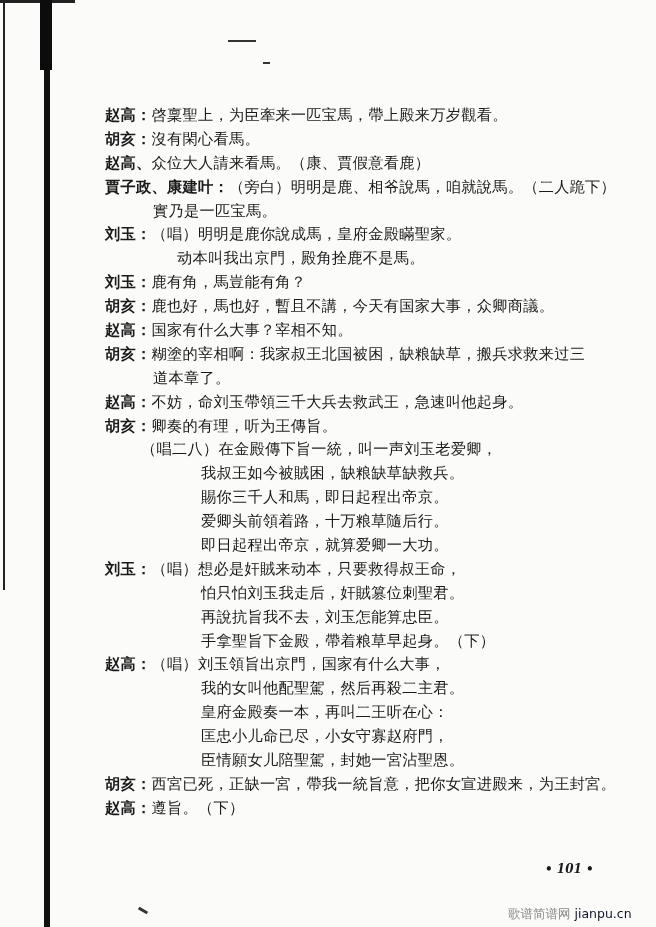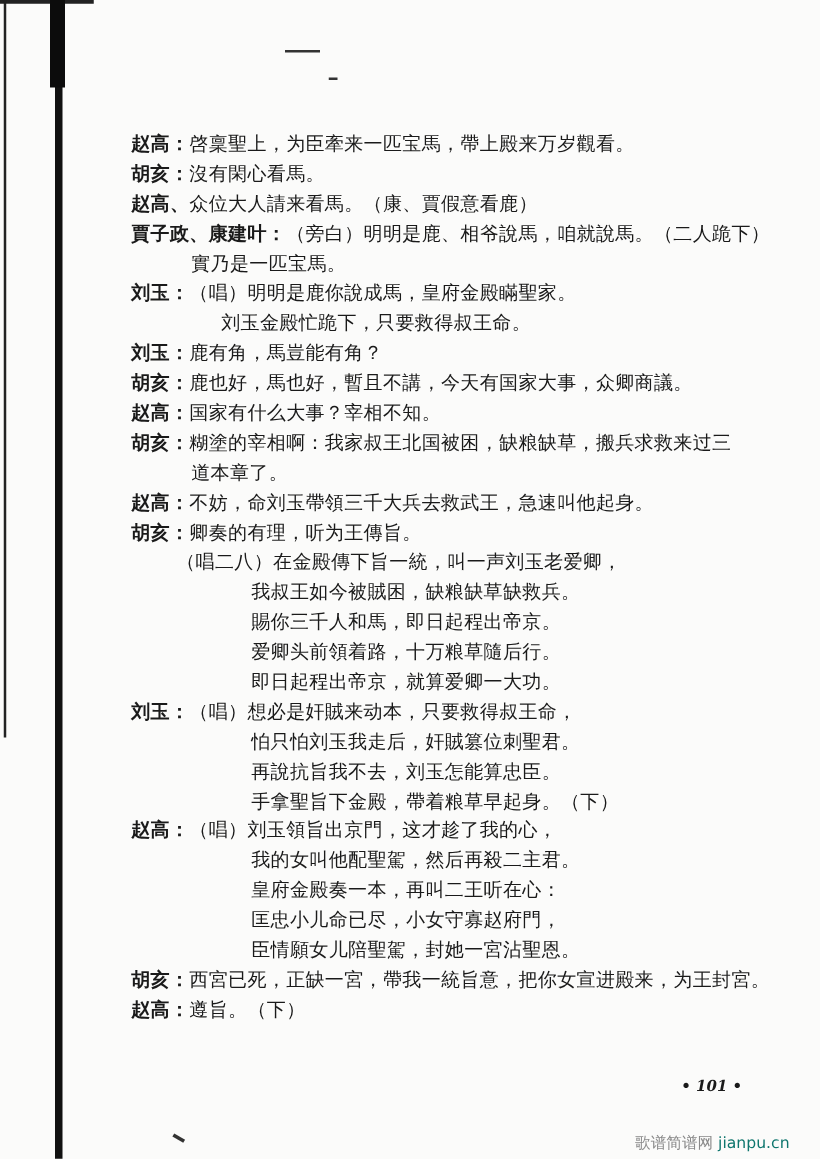--- a/index.html
+++ b/index.html
@@ -25,58 +25,58 @@
   .verse-head { padding-left:36px; }
   .verse2 { padding-left:72px; }
   .pagenum {
     position:absolute; left:545px; top:862px; font-size:12px; font-style:italic; font-weight:bold;
     font-family:"DejaVu Serif",serif;
   }
   .watermark {
     position:absolute; left:508px; top:906px; font-size:12.5px; color:#8a8a8a;
     font-family:"DejaVu Sans",sans-serif;
   }
-  .watermark .url { color:#0f766e; }
+  .watermark .url { color:#0f172a; }
 </style>
 </head>
 <body>
 
 <div class="edge-top"></div>
 <div class="edge-thin"></div>
 <div class="edge-bar"></div>
 <div class="edge-bar-top"></div>
 <div class="speck" style="left:228px;top:40px;width:28px;height:2px;"></div>
 <div class="speck" style="left:263px;top:62px;width:7px;height:2px;"></div>
 <div class="speck" style="left:138px;top:909px;width:10px;height:3px;transform:rotate(30deg);"></div>
 
 <div class="script" id="script">
     <div class="line"><span class="speaker">赵高：</span><span>啓稟聖上，为臣牽来一匹宝馬，帶上殿来万岁觀看。</span></div>
     <div class="line"><span class="speaker">胡亥：</span><span>沒有閑心看馬。</span></div>
     <div class="line"><span class="speaker">赵高、</span><span>众位大人請来看馬。（康、賈假意看鹿）</span></div>
     <div class="line"><span class="speaker">賈子政、康建叶：</span><span>（旁白）明明是鹿、相爷說馬，咱就說馬。（二人跪下）</span></div>
     <div class="line cont"><span>實乃是一匹宝馬。</span></div>
     <div class="line"><span class="speaker">刘玉：</span><span>（唱）明明是鹿你說成馬，皇府金殿瞞聖家。</span></div>
-    <div class="line verse2"><span>刘玉金殿忙跪下，只要救得叔王命。</span></div>
+    <div class="line verse2"><span>动本叫我出京門，殿角拴鹿不是馬。</span></div>
     <div class="line"><span class="speaker">刘玉：</span><span>鹿有角，馬豈能有角？</span></div>
     <div class="line"><span class="speaker">胡亥：</span><span>鹿也好，馬也好，暫且不講，今天有国家大事，众卿商議。</span></div>
     <div class="line"><span class="speaker">赵高：</span><span>国家有什么大事？宰相不知。</span></div>
     <div class="line"><span class="speaker">胡亥：</span><span>糊塗的宰相啊：我家叔王北国被困，缺粮缺草，搬兵求救来过三</span></div>
     <div class="line cont"><span>道本章了。</span></div>
     <div class="line"><span class="speaker">赵高：</span><span>不妨，命刘玉帶領三千大兵去救武王，急速叫他起身。</span></div>
     <div class="line"><span class="speaker">胡亥：</span><span>卿奏的有理，听为王傳旨。</span></div>
     <div class="line verse-head"><span>（唱二八）在金殿傳下旨一統，叫一声刘玉老爱卿，</span></div>
     <div class="line verse"><span>我叔王如今被賊困，缺粮缺草缺救兵。</span></div>
     <div class="line verse"><span>賜你三千人和馬，即日起程出帝京。</span></div>
     <div class="line verse"><span>爱卿头前領着路，十万粮草隨后行。</span></div>
     <div class="line verse"><span>即日起程出帝京，就算爱卿一大功。</span></div>
     <div class="line"><span class="speaker">刘玉：</span><span>（唱）想必是奸賊来动本，只要救得叔王命，</span></div>
     <div class="line verse"><span>怕只怕刘玉我走后，奸賊篡位刺聖君。</span></div>
     <div class="line verse"><span>再說抗旨我不去，刘玉怎能算忠臣。</span></div>
     <div class="line verse"><span>手拿聖旨下金殿，帶着粮草早起身。（下）</span></div>
-    <div class="line"><span class="speaker">赵高：</span><span>（唱）刘玉領旨出京門，这才趁了我的心，</span></div>
+    <div class="line"><span class="speaker">赵高：</span><span>（唱）刘玉領旨出京門，国家有什么大事，</span></div>
     <div class="line verse"><span>我的女叫他配聖駕，然后再殺二主君。</span></div>
     <div class="line verse"><span>皇府金殿奏一本，再叫二王听在心：</span></div>
     <div class="line verse"><span>匡忠小儿命已尽，小女守寡赵府門，</span></div>
     <div class="line verse"><span>臣情願女儿陪聖駕，封她一宮沾聖恩。</span></div>
     <div class="line"><span class="speaker">胡亥：</span><span>西宮已死，正缺一宮，帶我一統旨意，把你女宣进殿来，为王封宮。</span></div>
     <div class="line"><span class="speaker">赵高：</span><span>遵旨。（下）</span></div>
   </div>
 
 <div class="pagenum">• 101 •</div>
 <div class="watermark">

